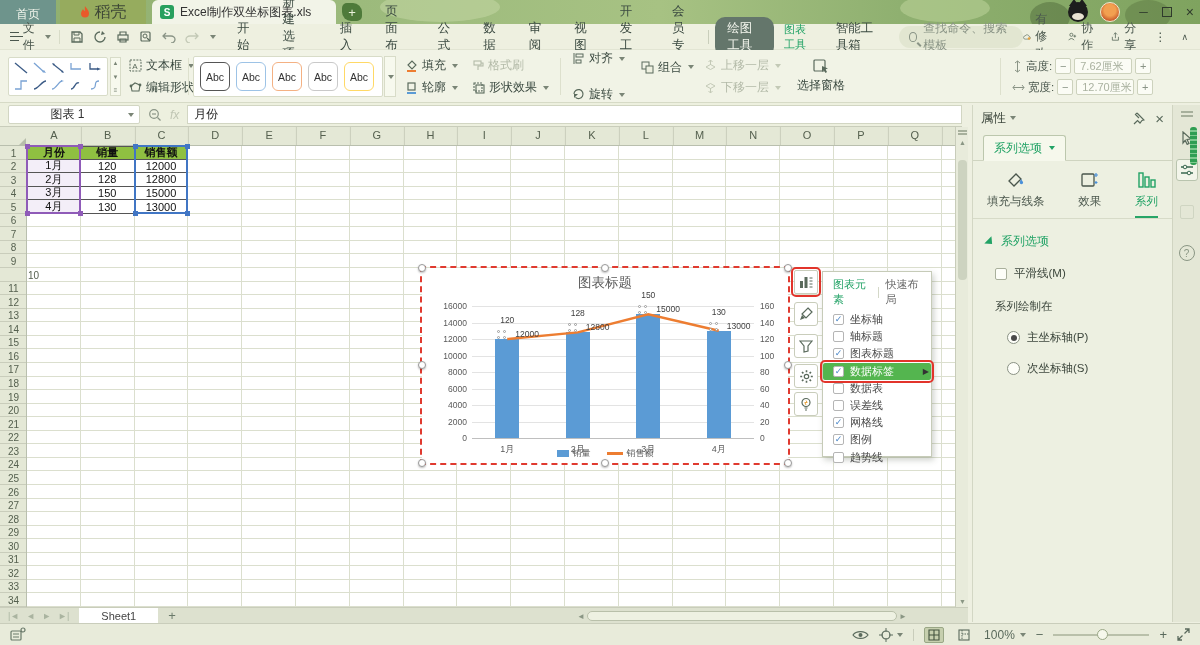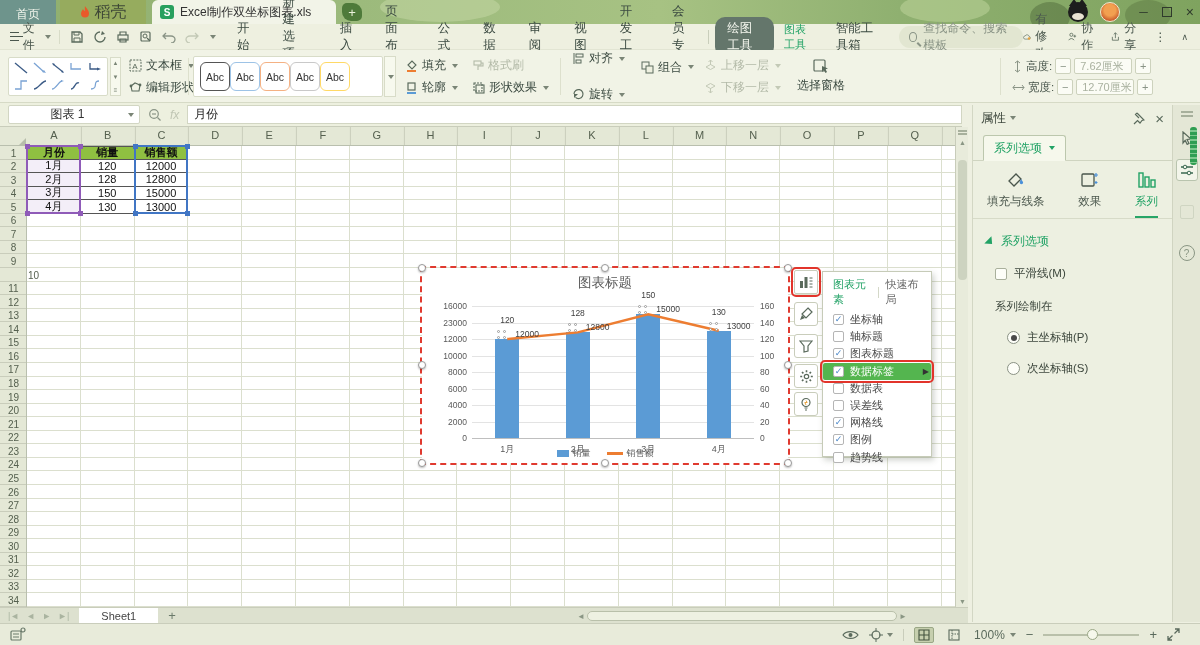--- a/index.html
+++ b/index.html
@@ -49,21 +49,21 @@
   #ribbon { left:0; top:50px; width:1200px; height:53px; background:#f1f3e6; border-bottom:1px solid #d6dac6; }
   .rb-group-sep { position:absolute; top:8px; width:1px; height:37px; background:#dde0cd; }
   #shape-gallery { left:8px; top:7px; width:100px; height:39px; background:#fff; border:1px solid #d8dcc8; border-radius:2px; display:grid; grid-template-columns:repeat(5,1fr); grid-template-rows:1fr 1fr; padding:2px 3px; }
   #shape-gallery svg { margin:auto; display:block; }
   .gal-scroll { left:110px; top:7px; width:11px; height:39px; border:1px solid #d8dcc8; background:#f7f9ee; display:flex; flex-direction:column; align-items:center; justify-content:space-between; padding:2px 0; color:#7a8576; font-size:6px; }
   .rb-two { display:flex; flex-direction:column; justify-content:center; gap:5px; height:53px; position:absolute; }
   .rb-item { display:flex; align-items:center; gap:4px; font-size:12px; color:#3b4a41; white-space:nowrap; }
   .rb-item.gray { color:#b3baa8; }
   .caret { display:inline-block; width:0; height:0; border-left:3.5px solid transparent; border-right:3.5px solid transparent; border-top:4px solid #7a8576; margin-left:2px; }
   .caret.gray { border-top-color:#c3c9b6; }
-  #abc-gallery { left:193px; top:6px; width:190px; height:41px; background:#fff; border:1px solid #d8dcc8; border-radius:2px; display:flex; align-items:center; gap:0; padding:0 6px; }
+  #abc-gallery { left:193px; top:6px; width:190px; height:41px; background:#fff; border:1px solid #d8dcc8; border-radius:2px; display:flex; align-items:center; gap:6px; padding:0 6px; }
   .abc-item { width:30px; height:29px; border-radius:6px; background:#fff; display:flex; align-items:center; justify-content:center; font-size:10.5px; color:#333; border:1.5px solid #888; }
   .abc-drop { left:384px; top:6px; width:12px; height:41px; border:1px solid #d8dcc8; background:#f7f9ee; display:flex; align-items:center; justify-content:center; }
   .spin-row { display:flex; align-items:center; gap:3px; font-size:11.5px; color:#4b584e; }
   .spin-btn { width:16px; height:16px; border:1px solid #cdd2bd; background:#fbfcf5; border-radius:2px; display:flex; align-items:center; justify-content:center; color:#8a9486; font-size:11px; }
   .spin-val { width:58px; height:16px; border:1px solid #cdd2bd; background:#fbfcf5; border-radius:2px; display:flex; align-items:center; padding-left:5px; color:#aab2a0; font-size:11px; }
 
   
   #formulabar { left:0; top:103px; width:962px; height:24px; background:#edf0df; display:flex; align-items:center; border-bottom:1px solid #c9cdbb; }
   #namebox { width:132px; height:19px; background:#fff; border:1px solid #d2d6c3; border-radius:2px; margin-left:8px; display:flex; align-items:center; font-size:12px; color:#333; }
   #namebox .nb-text { flex:1; text-align:center; }
@@ -153,21 +153,21 @@
   #sheetbar { left:0; top:607px; width:968px; height:16px; background:#dde1cf; border-top:1px solid #c9cdbb; display:flex; align-items:center; }
   .nav-arrows { display:flex; gap:7px; padding:0 10px 0 8px; color:#aab4a0; font-size:9px; }
   #sheet-tab { background:#fff; height:16px; display:flex; align-items:center; padding:0 22px; font-size:11px; color:#444; }
   .add-sheet { padding:0 10px; color:#6a7a6a; font-size:13px; }
   #hscroll { position:absolute; left:575px; top:2px; width:375px; height:12px; display:flex; align-items:center; }
   .hs-arrow { color:#8a9684; font-size:8px; width:12px; text-align:center; }
   .hs-thumb { height:10px; width:310px; background:#eef1e2; border:1px solid #b9c0aa; border-radius:5px; }
 
   
   #statusbar { left:0; top:623px; width:1200px; height:22px; background:#e8ebda; border-top:1px solid #c9cdbb; display:flex; align-items:center; }
-  .sb-right { margin-left:auto; display:flex; align-items:center; gap:10px; padding-right:20px; color:#5a6a5c; }
+  .sb-right { margin-left:auto; display:flex; align-items:center; gap:10px; padding-right:10px; color:#5a6a5c; }
   .sb-btn { width:20px; height:16px; display:flex; align-items:center; justify-content:center; border-radius:2px; }
   .sb-btn.active { background:#c6cfae; border:1px solid #9aa786; }
   .sb-sep { width:1px; height:12px; background:#c9cdbb; }
   #zoom-track { width:96px; height:2px; background:#b9c0aa; position:relative; }
   #zoom-thumb { position:absolute; left:44px; top:-5px; width:11px; height:11px; background:#f6f8ec; border:1px solid #9aa786; border-radius:50%; }
   .zoom-pm { font-size:13px; color:#5a6a5c; }
   #sb-left-ic { margin-left:10px; }
 </style>
 </head>
 <body>
@@ -594,21 +594,21 @@
     <span class="vs-arrow" style="bottom:2px;">▼</span>
   </div>
 
   <div id="chart" class="abs">
     <div id="chart-title">图表标题</div>
     <div id="chart-body">
         <div class="gl" style="left: 50px; top: 38px; width: 282px;"></div>
         <div class="ytick" style="right: 321px; top: 33px;">16000</div>
         <div class="ytick" style="left: 338px; top: 33px;">160</div>
         <div class="gl" style="left: 50px; top: 54.5px; width: 282px;"></div>
-        <div class="ytick" style="right: 321px; top: 49.5px;">23000</div>
+        <div class="ytick" style="right: 321px; top: 49.5px;">14000</div>
         <div class="ytick" style="left: 338px; top: 49.5px;">140</div>
         <div class="gl" style="left: 50px; top: 71px; width: 282px;"></div>
         <div class="ytick" style="right: 321px; top: 66px;">12000</div>
         <div class="ytick" style="left: 338px; top: 66px;">120</div>
         <div class="gl" style="left: 50px; top: 87.5px; width: 282px;"></div>
         <div class="ytick" style="right: 321px; top: 82.5px;">10000</div>
         <div class="ytick" style="left: 338px; top: 82.5px;">100</div>
         <div class="gl" style="left: 50px; top: 104px; width: 282px;"></div>
         <div class="ytick" style="right: 321px; top: 99px;">8000</div>
         <div class="ytick" style="left: 338px; top: 99px;">80</div>

